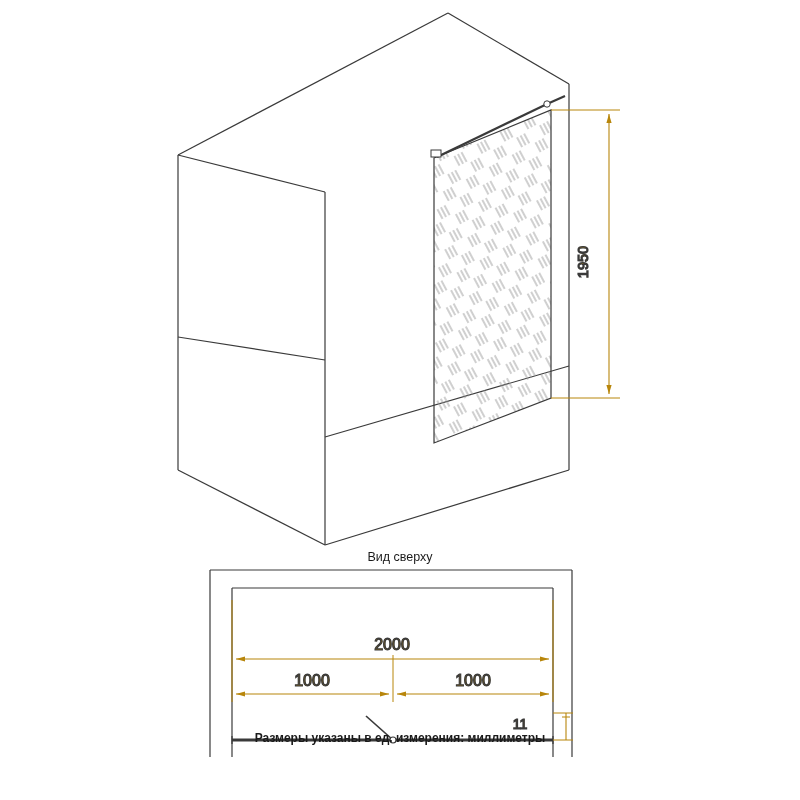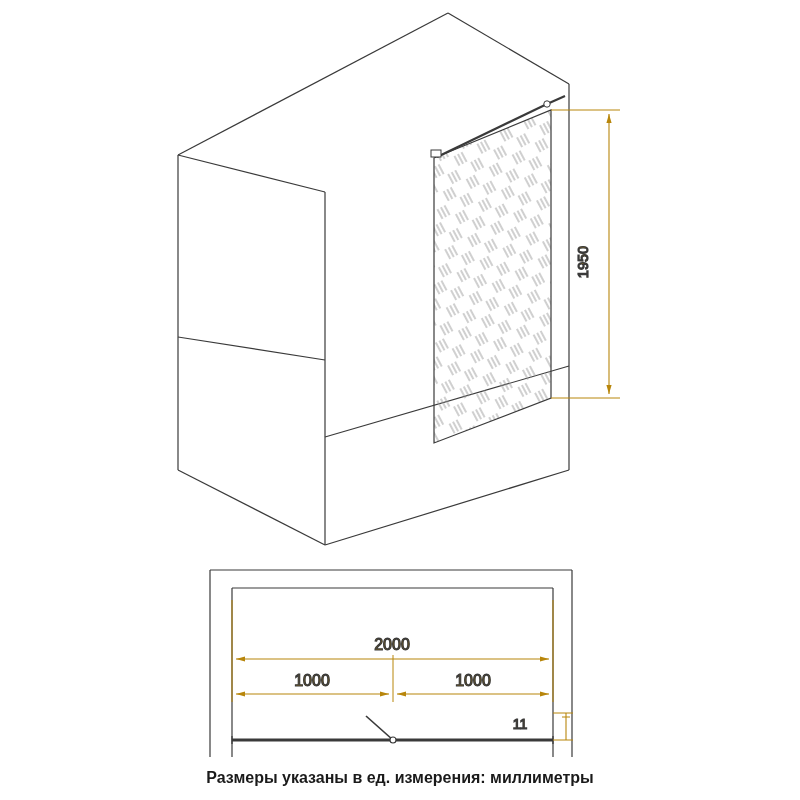--- a/index.html
+++ b/index.html
@@ -26,21 +26,21 @@
   }
   .cap {
     position: absolute;
     width: 100%;
     text-align: center;
     font-size: 12.5px;
     color: #1a1a1a;
     font-family: "Liberation Sans", sans-serif;
   }
   #top-view-caption { top: 550px; }
-  #units-caption { top: 769px; font-weight: bold; font-size: 16px; }
+  #units-caption { top: 731px; font-weight: bold; font-size: 12px; }
   .dimtext {
     font-family: "Liberation Sans", sans-serif;
     fill: #b8860b;
   }
 </style>
 </head>
 <body>
 
 <div id="stage">
 
@@ -152,14 +152,15 @@
       <g stroke="#b8860b" stroke-width="1">
         <path d="M553,713 L573,713"></path>
         <path d="M553,740 L573,740"></path>
         <path d="M566,713 L566,740" stroke-width="1.1"></path>
         <path d="M562,717 L570,717"></path>
       </g>
       <text class="dimtext" x="520" y="729" text-anchor="middle" font-size="14">11</text>
     </g>
   </svg>
 
+  <div class="cap" id="top-view-caption">Вид сверху</div>
   <div class="cap" id="units-caption">Размеры указаны в ед. измерения: миллиметры</div>
 </div>
 
 </body></html>

